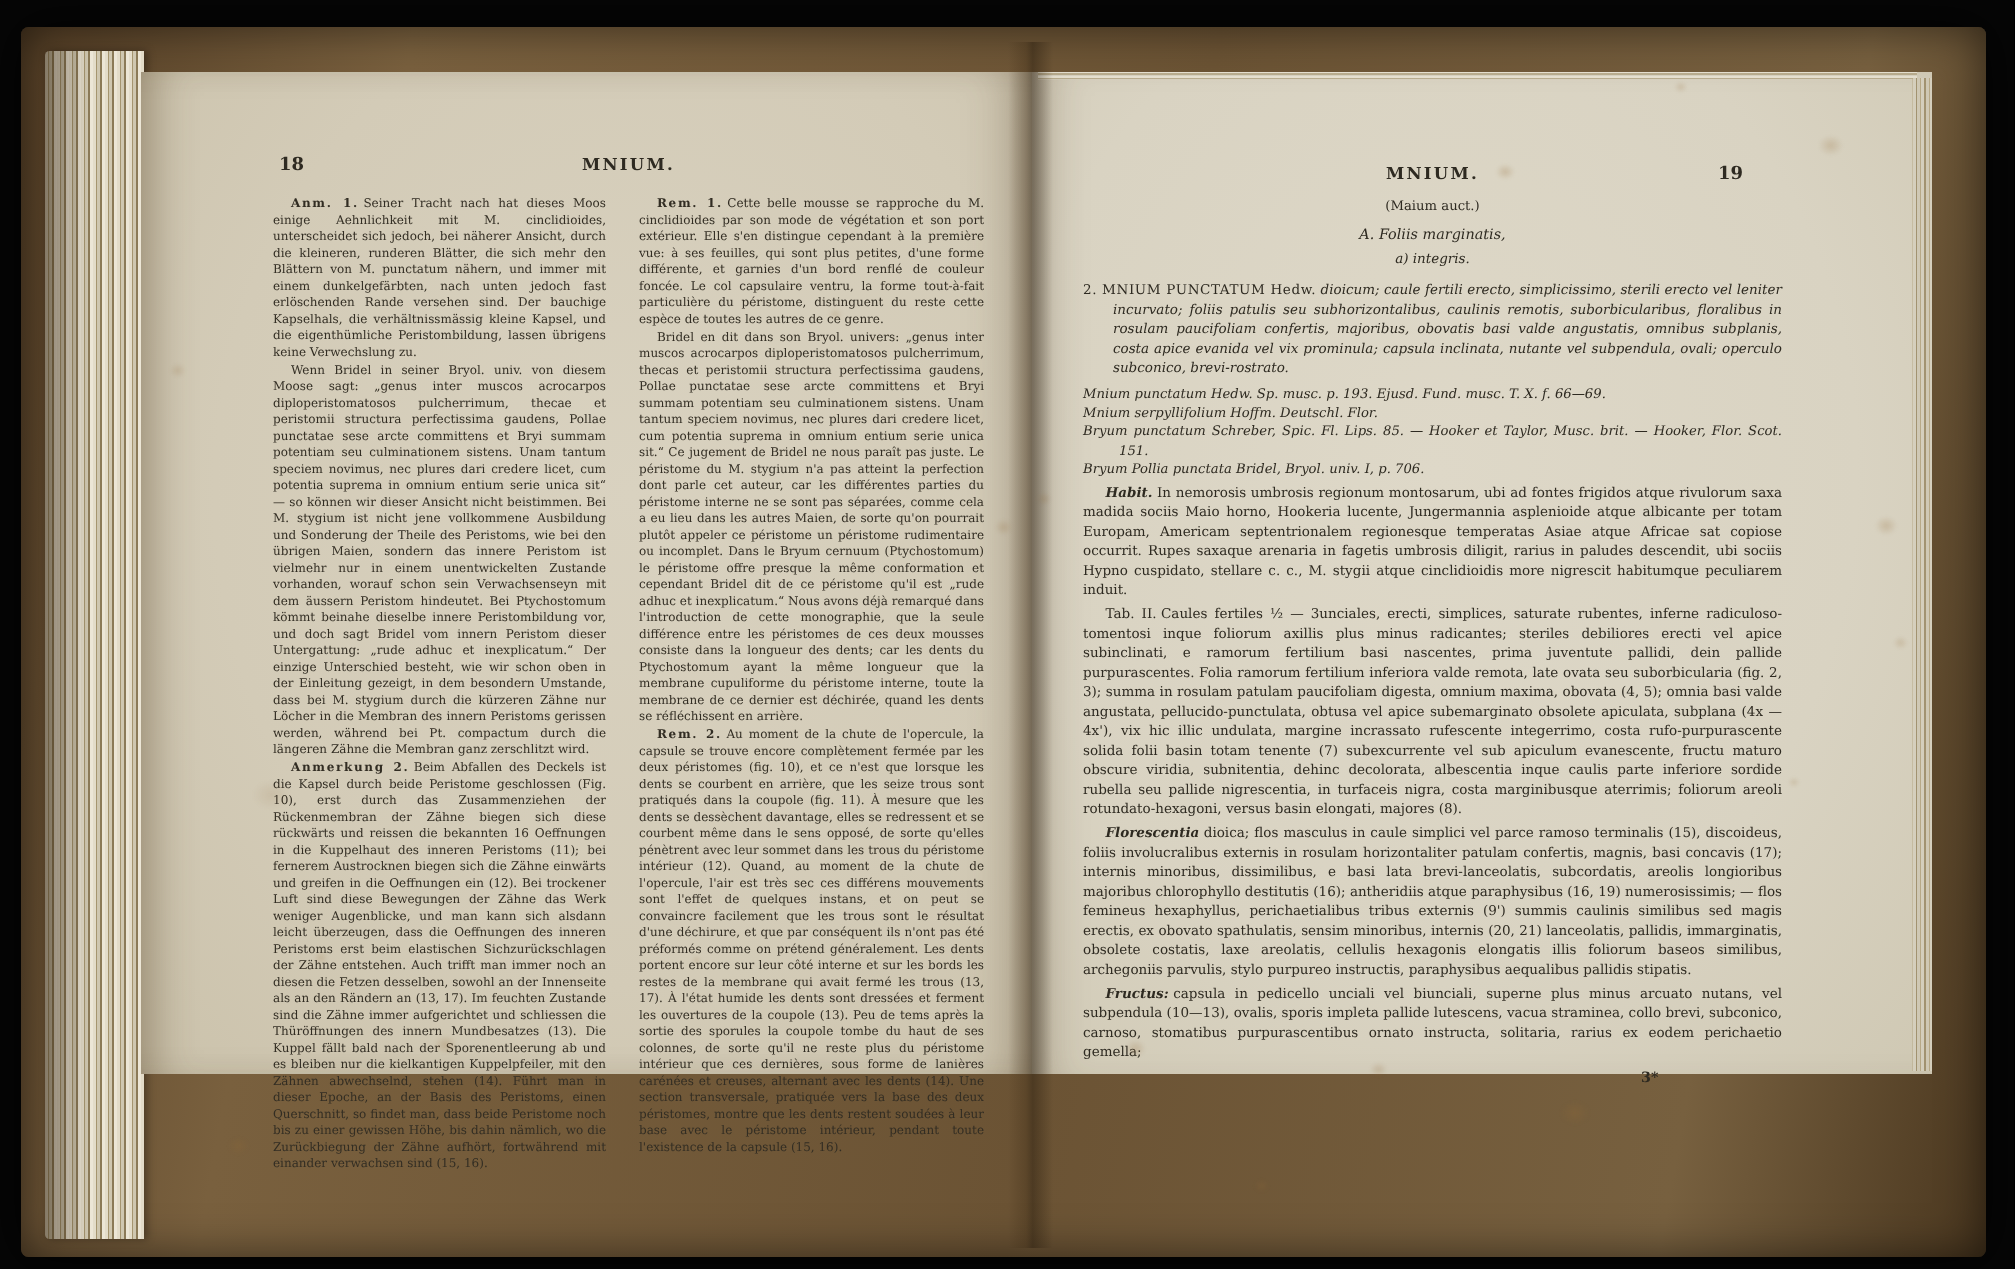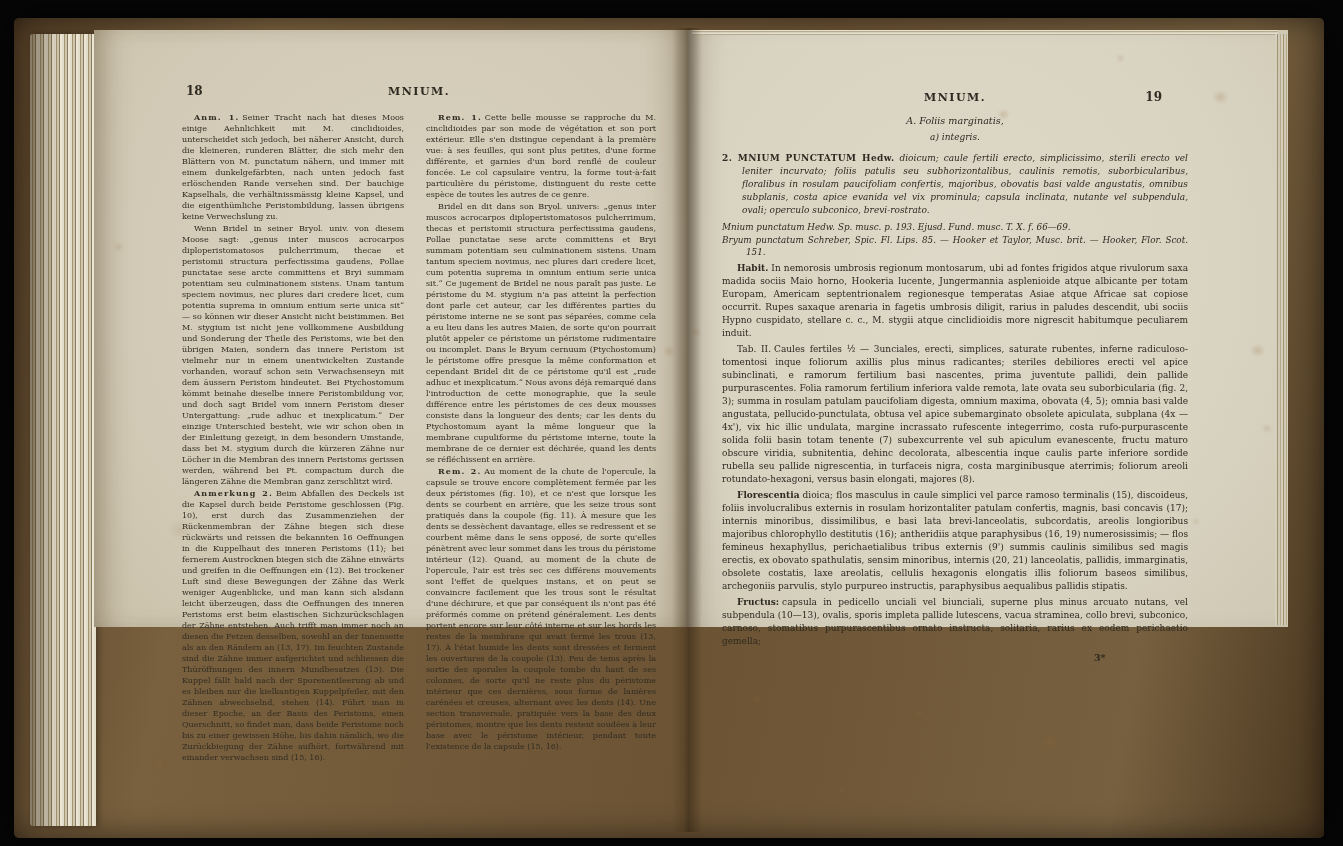--- a/index.html
+++ b/index.html
@@ -9,21 +9,21 @@
   .cover{position:absolute;left:14px;top:18px;width:1310px;height:820px;border-radius:5px;
          background:linear-gradient(100deg,#553f26 0%,#79603e 18%,#6b5334 55%,#77603f 85%,#4a371f 100%);
          box-shadow:0 0 34px rgba(0,0,0,.85), inset 0 0 30px rgba(0,0,0,.55);}
   
   .stack{position:absolute;left:30px;top:34px;width:66px;height:792px;border-radius:3px 0 0 3px;
          background:
            linear-gradient(90deg,rgba(55,40,20,.55),rgba(55,40,20,0) 45%),
            repeating-linear-gradient(90deg,#e3dcc9 0 2px,#a5956f 2px 3px,#cfc7b0 3px 5px,#8b7a57 5px 6px,#ece6d6 6px 8px);
          box-shadow:2px 0 6px rgba(0,0,0,.35);}
   
-  .page{position:absolute;top:30px;height:597px;}
+  .page{position:absolute;top:48px;height:668px;}
   .page.left{left:94px;width:594px;
      background:radial-gradient(ellipse at 55% 42%,#d9d2c0 0%,#d3cbb7 60%,#cbc2ab 100%);
      box-shadow:inset 26px 0 30px -20px rgba(80,60,30,.45), inset -30px 0 34px -20px rgba(70,50,25,.40);}
   .page.right{left:688px;width:600px;
      background:radial-gradient(ellipse at 45% 40%,#ded8c8 0%,#d9d3c2 60%,#cfc8b3 100%);
      box-shadow:inset 26px 0 30px -20px rgba(70,50,25,.38);}
   .page.right::after{content:"";position:absolute;right:0;top:4px;bottom:2px;width:13px;
      background:repeating-linear-gradient(90deg,#d5cfbd 0 2px,#9c8c68 2px 3px,#cfc8b4 3px 5px,#b4a581 5px 6px);
      opacity:.9;}
   .page.right::before{content:"";position:absolute;left:4px;right:10px;top:0;height:5px;
@@ -53,25 +53,25 @@
   .rp-head .runhead{position:absolute;left:0;right:0;text-align:center;top:1px;}
   .rp-head .pagenum{position:absolute;right:26px;top:0;}
   .rp-text{position:absolute;left:34px;top:84px;width:466px;font-size:9px;line-height:13px;
            text-align:justify;color:#2e2a21;}
   .rp-text .ctr{text-align:center;text-indent:0;}
   .h-ii{font-style:italic;font-size:9.6px;margin:0 0 6px 0;}
   .h-maium{font-size:8.8px;margin:0 0 5px 0;}
   .h-a{font-style:italic;font-size:9.6px;margin:0 0 4px 0;}
   .h-a1{font-style:italic;font-size:9px;margin:0 0 8px 0;}
   .species{margin:0 0 4px 0;padding-left:20px;text-indent:-20px;}
-  .sp-name{font-weight:bold;letter-spacing:.4px;}
+  .sp-name{font-weight:normal;letter-spacing:.4px;}
   .species i{}
   .syn{margin:0;padding-left:24px;text-indent:-24px;font-style:italic;font-size:8.8px;line-height:12.6px;}
   .bodyp{margin:3px 0 0 0;text-indent:15px;}
-  .lbl-i{font-weight:bold;margin-right:3px;}
+  .lbl-i{font-style:italic;font-weight:bold;margin-right:3px;}
   .lbl-r{font-weight:normal;margin-right:3px;margin-top:29px;}
   .sig{margin-top:3px;padding-left:372px;font-weight:bold;font-size:9.5px;text-indent:0;}
 </style>
 </head>
 <body>
 
 <div class="stage">
   <div class="cover"></div>
   <div class="stack"></div>
 
@@ -93,25 +93,28 @@
       </div>
     </div>
   </div>
 
   <div class="page right">
     <div class="rp-head ink">
       <span class="runhead">MNIUM.</span>
       <span class="pagenum">19</span>
     </div>
     <div class="rp-text" lang="la">
+      <p class="ctr h-maium">(Maium auct.)</p>
       <p class="ctr h-a">A.  Foliis marginatis,</p>
       <p class="ctr h-a1">a) integris.</p>
       <p class="species"><span class="sp-name">2. MNIUM PUNCTATUM Hedw.</span> <i>dioicum; caule fertili erecto, simplicissimo, sterili erecto vel leniter incurvato; foliis patulis seu subhorizontalibus, caulinis remotis, suborbicularibus, floralibus in rosulam paucifoliam confertis, majoribus, obovatis basi valde angustatis, omnibus subplanis, costa apice evanida vel vix prominula; capsula inclinata, nutante vel subpendula, ovali; operculo subconico, brevi-rostrato.</i></p>
       <p class="syn">Mnium punctatum Hedw. Sp. musc. p. 193.  Ejusd. Fund. musc. T. X. f. 66—69.</p>
+      <p class="syn">Mnium serpyllifolium Hoffm. Deutschl. Flor.</p>
       <p class="syn">Bryum punctatum Schreber, Spic. Fl. Lips. 85. — Hooker et Taylor, Musc. brit. — Hooker, Flor. Scot. 151.</p>
+      <p class="syn">Bryum Pollia punctata Bridel, Bryol. univ. I, p. 706.</p>
       <p class="bodyp"><span class="lbl-i">Habit.</span><span>In nemorosis umbrosis regionum montosarum, ubi ad fontes frigidos atque rivulorum saxa madida sociis Maio horno, Hookeria lucente, Jungermannia asplenioide atque albicante per totam Europam, Americam septentrionalem regionesque temperatas Asiae atque Africae sat copiose occurrit. Rupes saxaque arenaria in fagetis umbrosis diligit, rarius in paludes descendit, ubi sociis Hypno cuspidato, stellare c. c., M. stygii atque cinclidioidis more nigrescit habitumque peculiarem induit.</span></p>
       <p class="bodyp"><span class="lbl-r">Tab. II.</span><span>Caules fertiles ½ — 3unciales, erecti, simplices, saturate rubentes, inferne radiculoso-tomentosi inque foliorum axillis plus minus radicantes; steriles debiliores erecti vel apice subinclinati, e ramorum fertilium basi nascentes, prima juventute pallidi, dein pallide purpurascentes. Folia ramorum fertilium inferiora valde remota, late ovata seu suborbicularia (fig. 2, 3); summa in rosulam patulam paucifoliam digesta, omnium maxima, obovata (4, 5); omnia basi valde angustata, pellucido-punctulata, obtusa vel apice subemarginato obsolete apiculata, subplana (4x — 4x'), vix hic illic undulata, margine incrassato rufescente integerrimo, costa rufo-purpurascente solida folii basin totam tenente (7) subexcurrente vel sub apiculum evanescente, fructu maturo obscure viridia, subnitentia, dehinc decolorata, albescentia inque caulis parte inferiore sordide rubella seu pallide nigrescentia, in turfaceis nigra, costa marginibusque aterrimis; foliorum areoli rotundato-hexagoni, versus basin elongati, majores (8).</span></p>
       <p class="bodyp"><span class="lbl-i">Florescentia</span><span>dioica; flos masculus in caule simplici vel parce ramoso terminalis (15), discoideus, foliis involucralibus externis in rosulam horizontaliter patulam confertis, magnis, basi concavis (17); internis minoribus, dissimilibus, e basi lata brevi-lanceolatis, subcordatis, areolis longioribus majoribus chlorophyllo destitutis (16); antheridiis atque paraphysibus (16, 19) numerosissimis; — flos femineus hexaphyllus, perichaetialibus tribus externis (9') summis caulinis similibus sed magis erectis, ex obovato spathulatis, sensim minoribus, internis (20, 21) lanceolatis, pallidis, immarginatis, obsolete costatis, laxe areolatis, cellulis hexagonis elongatis illis foliorum baseos similibus, archegoniis parvulis, stylo purpureo instructis, paraphysibus aequalibus pallidis stipatis.</span></p>
       <p class="bodyp"><span class="lbl-i">Fructus:</span><span>capsula in pedicello unciali vel biunciali, superne plus minus arcuato nutans, vel subpendula (10—13), ovalis, sporis impleta pallide lutescens, vacua straminea, collo brevi, subconico, carnoso, stomatibus purpurascentibus ornato instructa, solitaria, rarius ex eodem perichaetio gemella;</span></p>
       <p class="sig">3*</p>
     </div>
   </div>
 
   <div class="gutter"></div>
 

